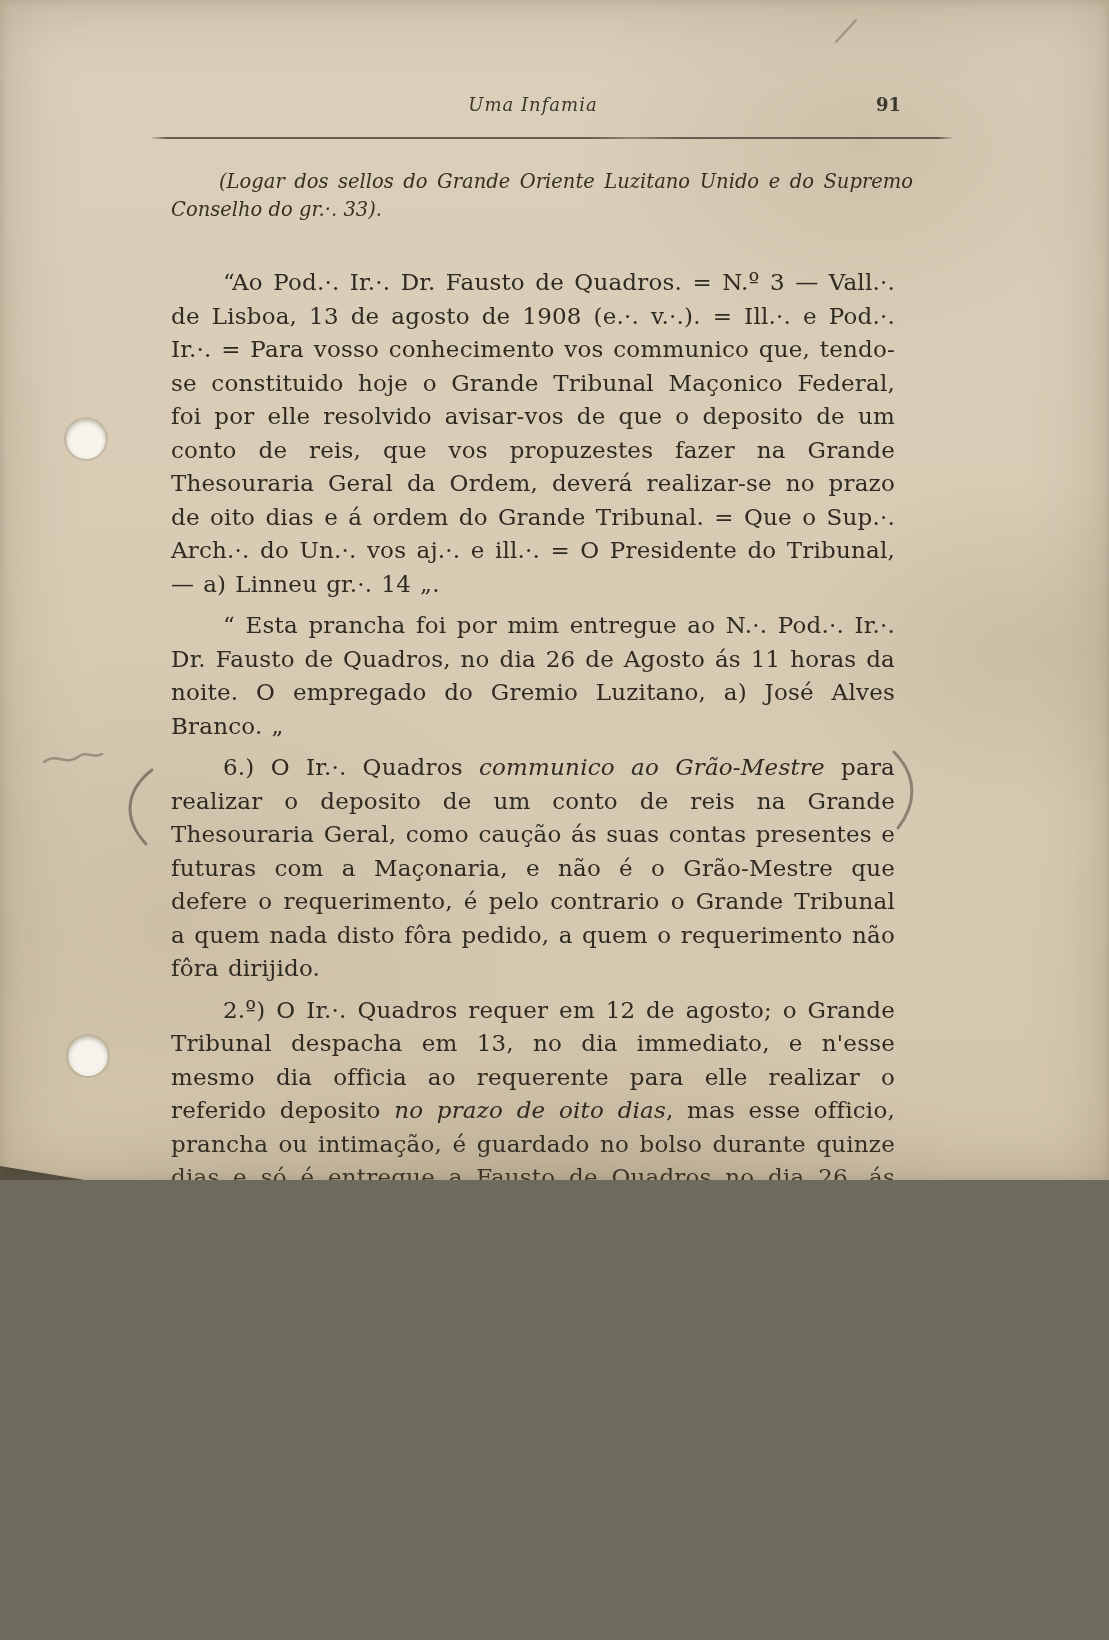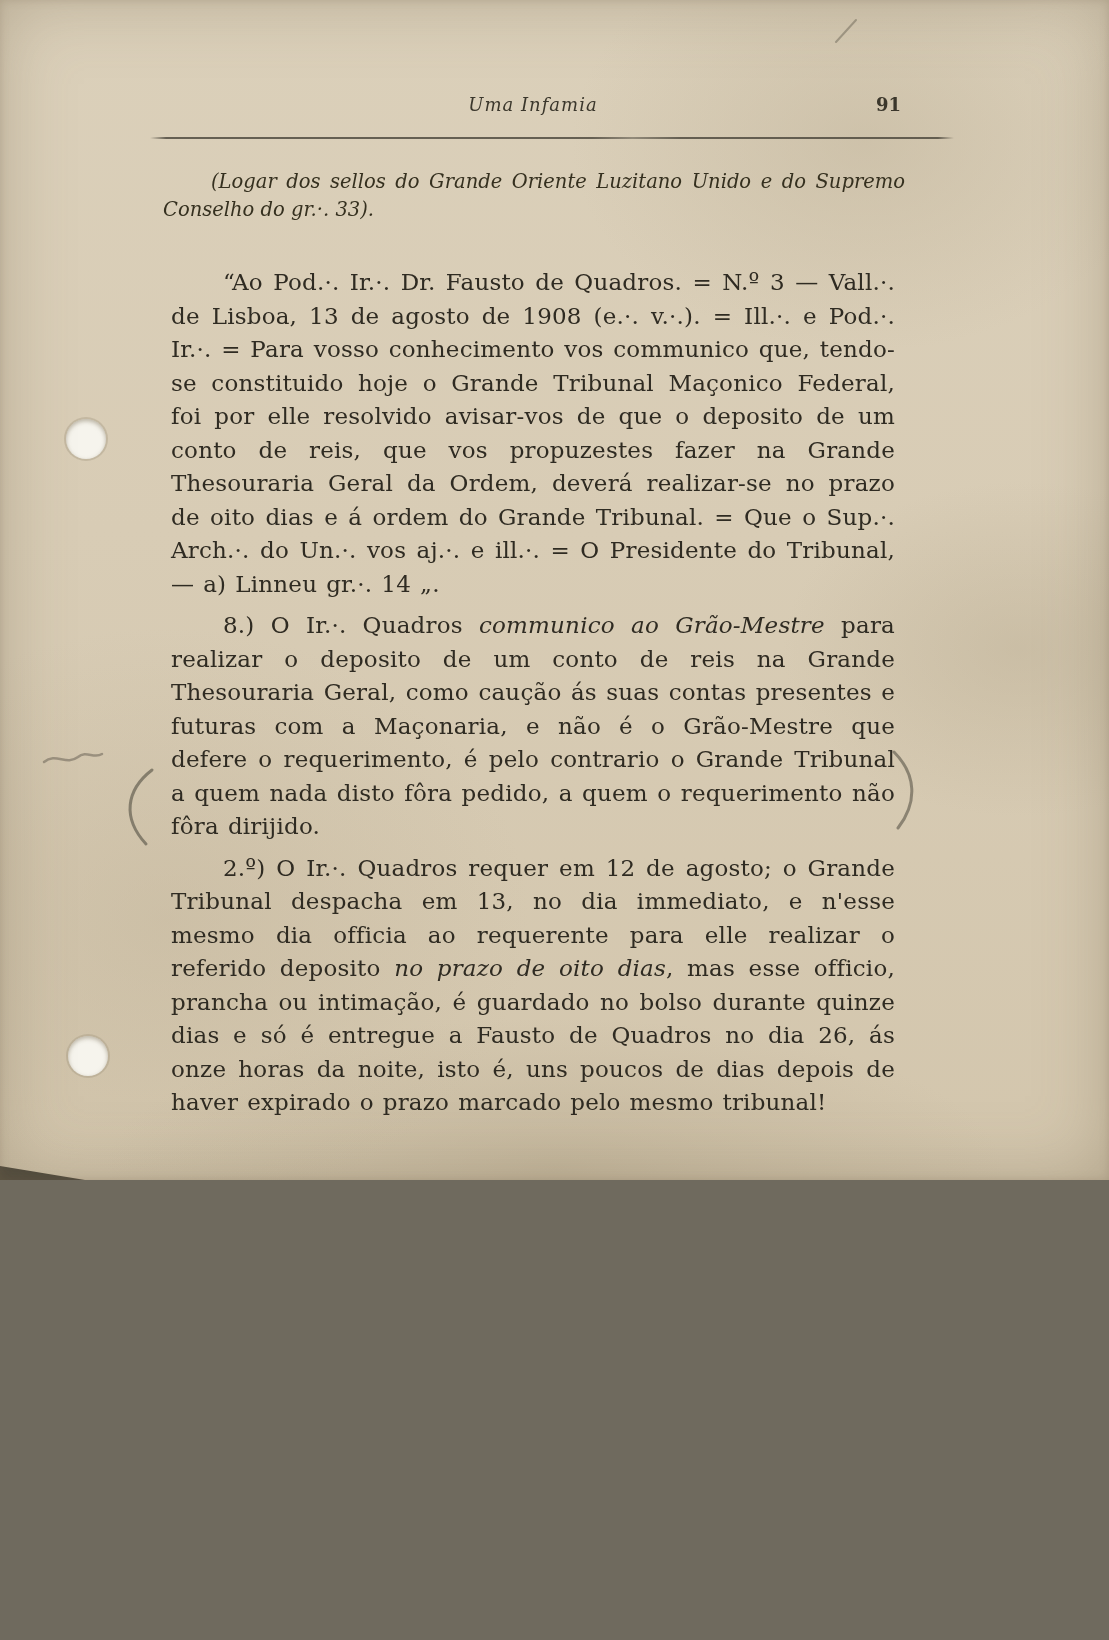--- a/index.html
+++ b/index.html
@@ -69,21 +69,21 @@
       rgba(62,58,48,0.75) 55%,
       rgba(62,58,48,0.45) 60%,
       rgba(62,58,48,0.75) 66%,
       rgba(62,58,48,0.75) 98%,
       rgba(62,58,48,0) 100%);
   }
 
   .epigraph {
     position: absolute;
     top: 168px;
-    left: 163px;
+    left: 171px;
     width: 742px;
     margin: 0;
     font-style: italic;
     font-size: 19.5px;
     line-height: 28px;
     text-indent: 48px;
     text-align: justify;
     color: #35301f;
   }
 
@@ -158,21 +158,22 @@
     <span class="running-title">Uma Infamia</span>
     <span class="page-number">91</span>
   </header>
 
   <div class="header-rule"></div>
 
   <p class="epigraph">(Logar dos sellos do Grande Oriente Luzitano Unido e do Supremo Conselho do gr.·. 33).</p>
 
   <main class="body-text">
     <p>“Ao Pod.·. Ir.·. Dr. Fausto de Quadros. = N.º 3 — Vall.·. de Lisboa, 13 de agosto de 1908 (e.·. v.·.). = Ill.·. e Pod.·. Ir.·. = Para vosso conhecimento vos communico que, tendo-se constituido hoje o Grande Tribunal Maçonico Federal, foi por elle resolvido avisar-vos de que o deposito de um conto de reis, que vos propuzestes fazer na Grande Thesouraria Geral da Ordem, deverá realizar-se no prazo de oito dias e á ordem do Grande Tribunal. = Que o Sup.·. Arch.·. do Un.·. vos aj.·. e ill.·. = O Presidente do Tribunal, — a) Linneu gr.·. 14 „.</p>
-    <p><span>8.) O Ir.·. Quadros </span><i>communico ao Grão-Mestre</i><span> para realizar o deposito de um conto de reis na Grande Thesouraria Geral, como caução ás suas contas presentes e futuras com a Maçonaria, e não é o Grão-Mestre que defere o requerimento, é pelo contrario o Grande Tribunal a quem nada disto fôra pedido, a quem o requerimento não fôra dirijido.</span></p>
+    <p>“ Esta prancha foi por mim entregue ao N.·. Pod.·. Ir.·. Dr. Fausto de Quadros, no dia 26 de Agosto ás 11 horas da noite. O empregado do Gremio Luzitano, a) José Alves Branco. „</p>
+    <p><span>6.) O Ir.·. Quadros </span><i>communico ao Grão-Mestre</i><span> para realizar o deposito de um conto de reis na Grande Thesouraria Geral, como caução ás suas contas presentes e futuras com a Maçonaria, e não é o Grão-Mestre que defere o requerimento, é pelo contrario o Grande Tribunal a quem nada disto fôra pedido, a quem o requerimento não fôra dirijido.</span></p>
     <p><span>2.º) O Ir.·. Quadros requer em 12 de agosto; o Grande Tribunal despacha em 13, no dia immediato, e n'esse mesmo dia officia ao requerente para elle realizar o referido deposito </span><i>no prazo de oito dias</i><span>, mas esse officio, prancha ou intimação, é guardado no bolso durante quinze dias e só é entregue a Fausto de Quadros no dia 26, ás onze horas da noite, isto é, uns poucos de dias depois de haver expirado o prazo marcado pelo mesmo tribunal!</span></p>
   </main>
 
   <div class="hole hole-top"></div>
   <div class="hole hole-bottom"></div>
 
   <svg class="pen-marks" width="1109" height="1640" viewBox="0 0 1109 1640" fill="none" stroke="#6b6557" stroke-linecap="round">
     <path d="M152 770 C 126 790, 122 818, 146 844" stroke-width="3" opacity="0.75"></path>
     <path d="M894 752 C 916 774, 918 802, 898 828" stroke-width="3" opacity="0.7"></path>
     <path d="M44 762 C 56 752, 66 766, 78 757 C 86 750, 94 759, 102 754" stroke-width="2.5" opacity="0.55"></path>

